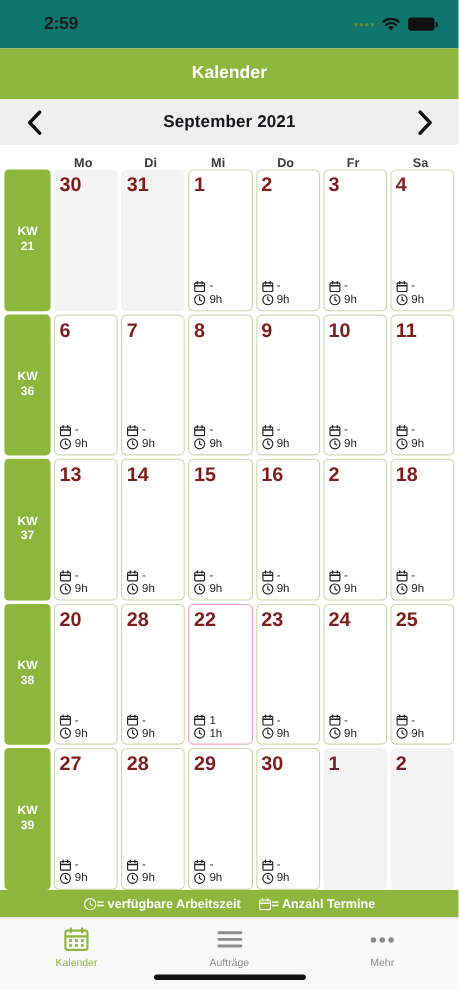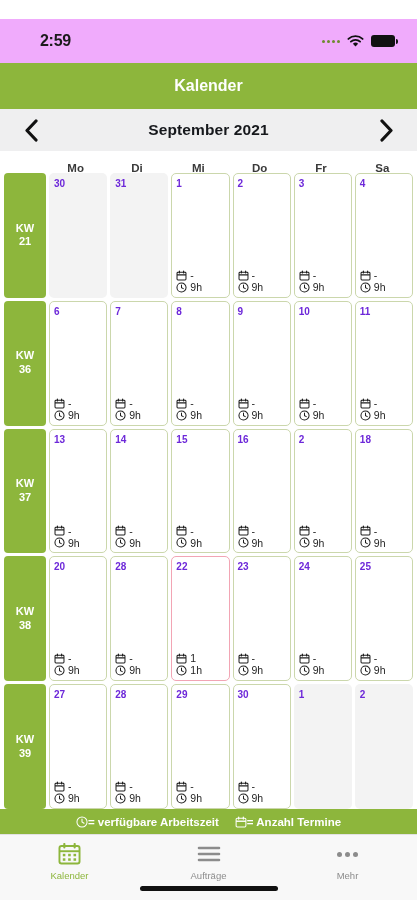--- a/index.html
+++ b/index.html
@@ -12,25 +12,24 @@
   #app {
     position: relative;
     width: 417px; height: 900px;
     display: flex; flex-direction: column;
     background: #ffffff;
   }
 
   
   .statusbar {
     height: 44px;
-    background: #f0abfc;
+    background: #0f766e;
     display: flex; align-items: center;
     padding: 0 22px 0 40px;
     flex: 0 0 44px;
-    margin-top: 19px;
   }
   .status-time {
     font-size: 16px; font-weight: bold; color: #1b1b1b;
     letter-spacing: -0.3px;
   }
   .status-right {
     margin-left: auto;
     display: flex; align-items: center; gap: 7px;
   }
   .sig-dots { display: flex; align-items: flex-end; gap: 2px; }
@@ -129,21 +128,21 @@
   }
   .day.muted {
     background: #F3F3F3;
     border: 1px solid transparent;
     cursor: default;
   }
   .day.today {
     border: 1.5px solid #F2A5B4;
   }
   .daynum {
-    font-size: 10px; font-weight: bold; color: #6d28d9;
+    font-size: 18px; font-weight: bold; color: #7f1d1d;
     line-height: 1.1;
   }
   .day-meta {
     margin-top: auto;
     display: flex; flex-direction: column; gap: 1px;
   }
   .meta-row {
     display: flex; align-items: center; gap: 3px;
     font-size: 10.5px; color: #1e1e1e; line-height: 1;
     white-space: nowrap;

